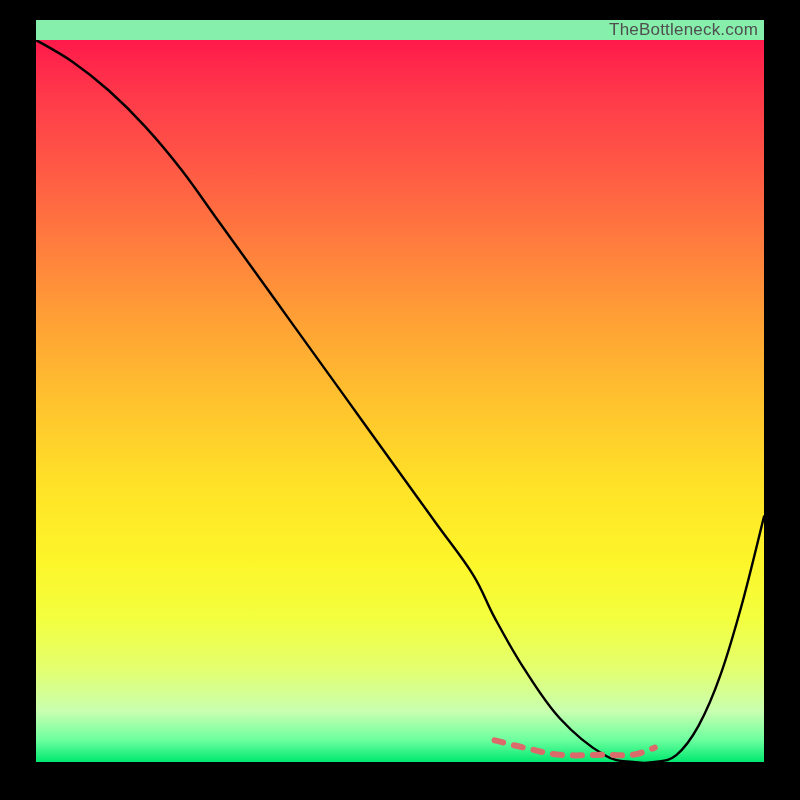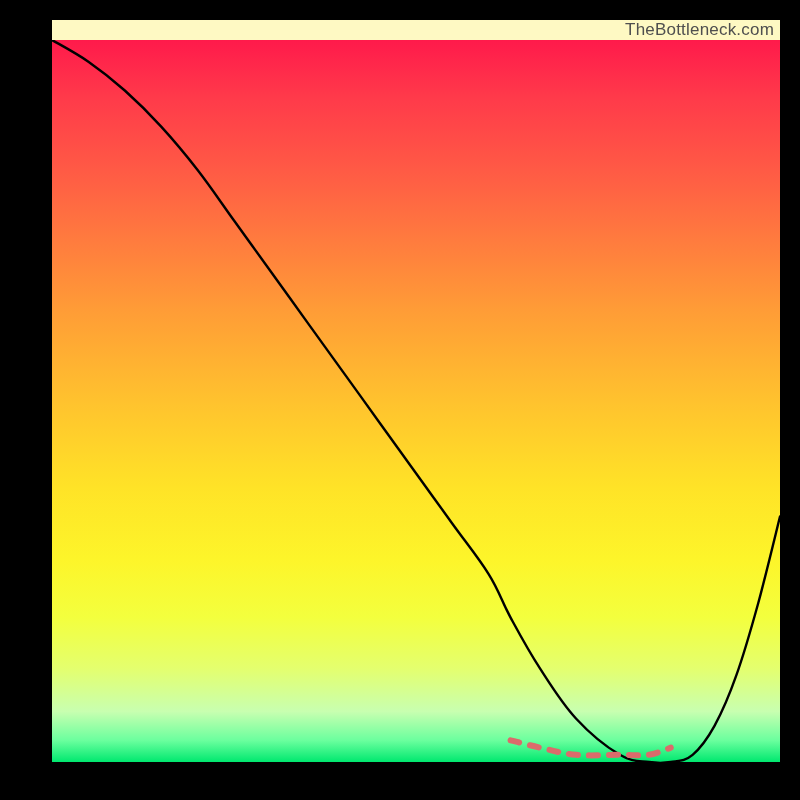--- a/index.html
+++ b/index.html
@@ -6,25 +6,25 @@
     margin: 0;
     padding: 0;
     width: 800px;
     height: 800px;
     background: #000;
     overflow: hidden;
     font-family: Arial, Helvetica, sans-serif;
   }
   .frame {
     position: absolute;
-    left: 52px;
+    left: 36px;
     top: 20px;
     width: 728px;
     height: 742px;
-    background: #fef9c3;
+    background: #86efac;
   }
   .plot-area {
     position: absolute;
     left: 0;
     top: 20px;
     width: 728px;
     height: 722px;
     overflow: hidden;
   }
   .gradient {

